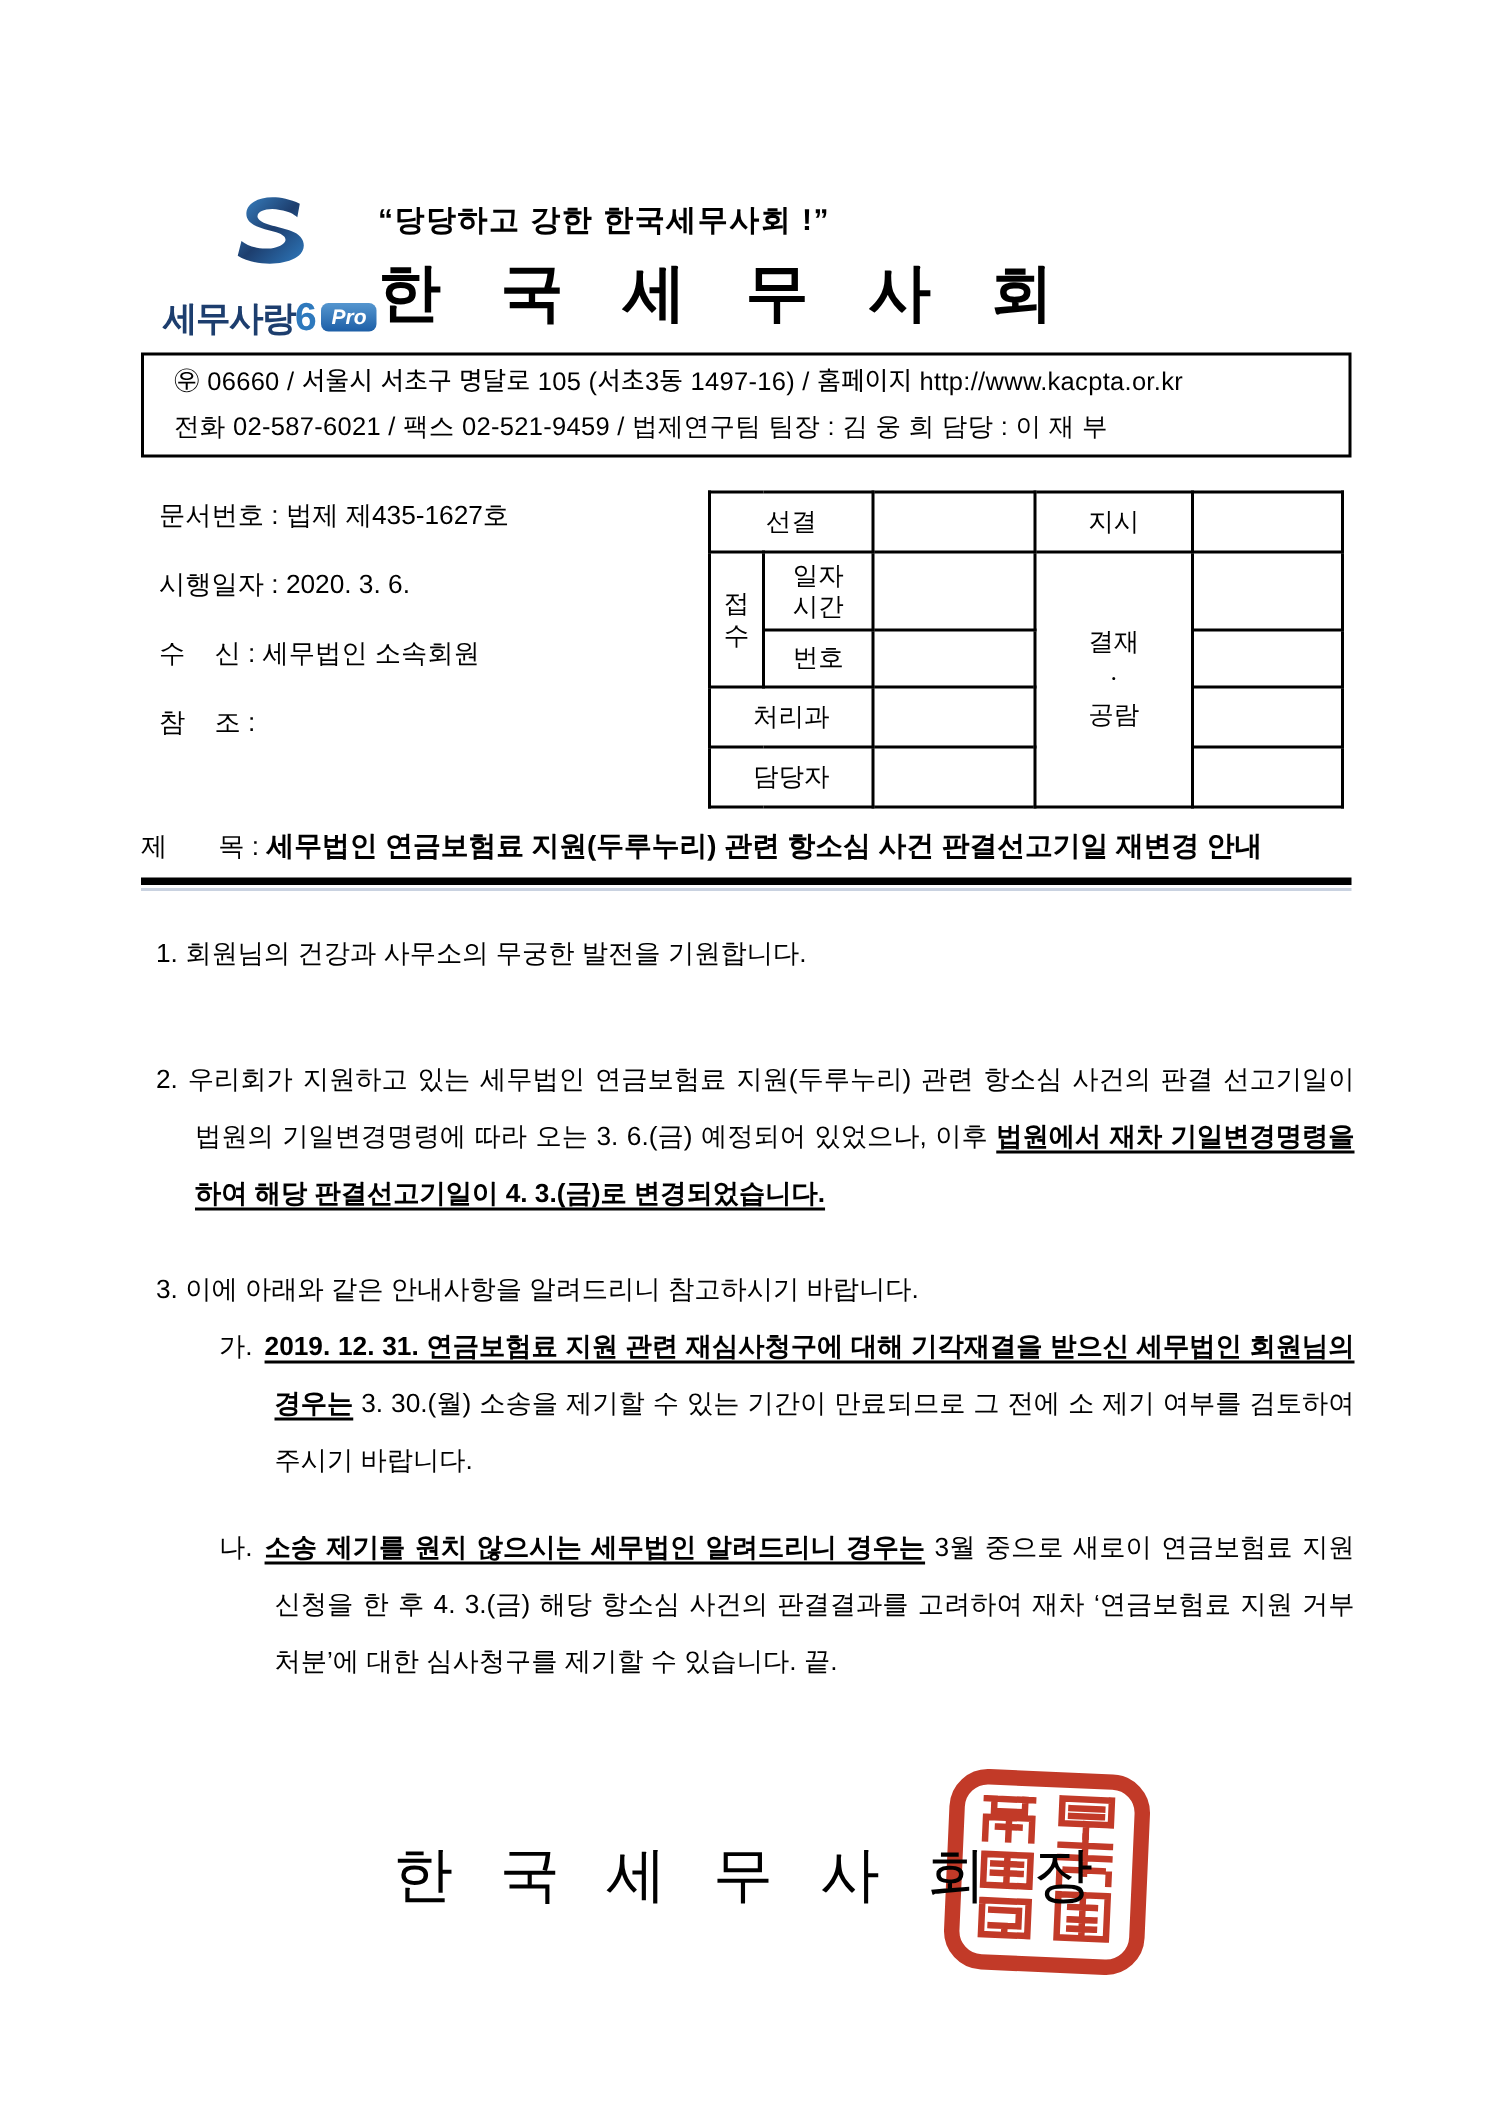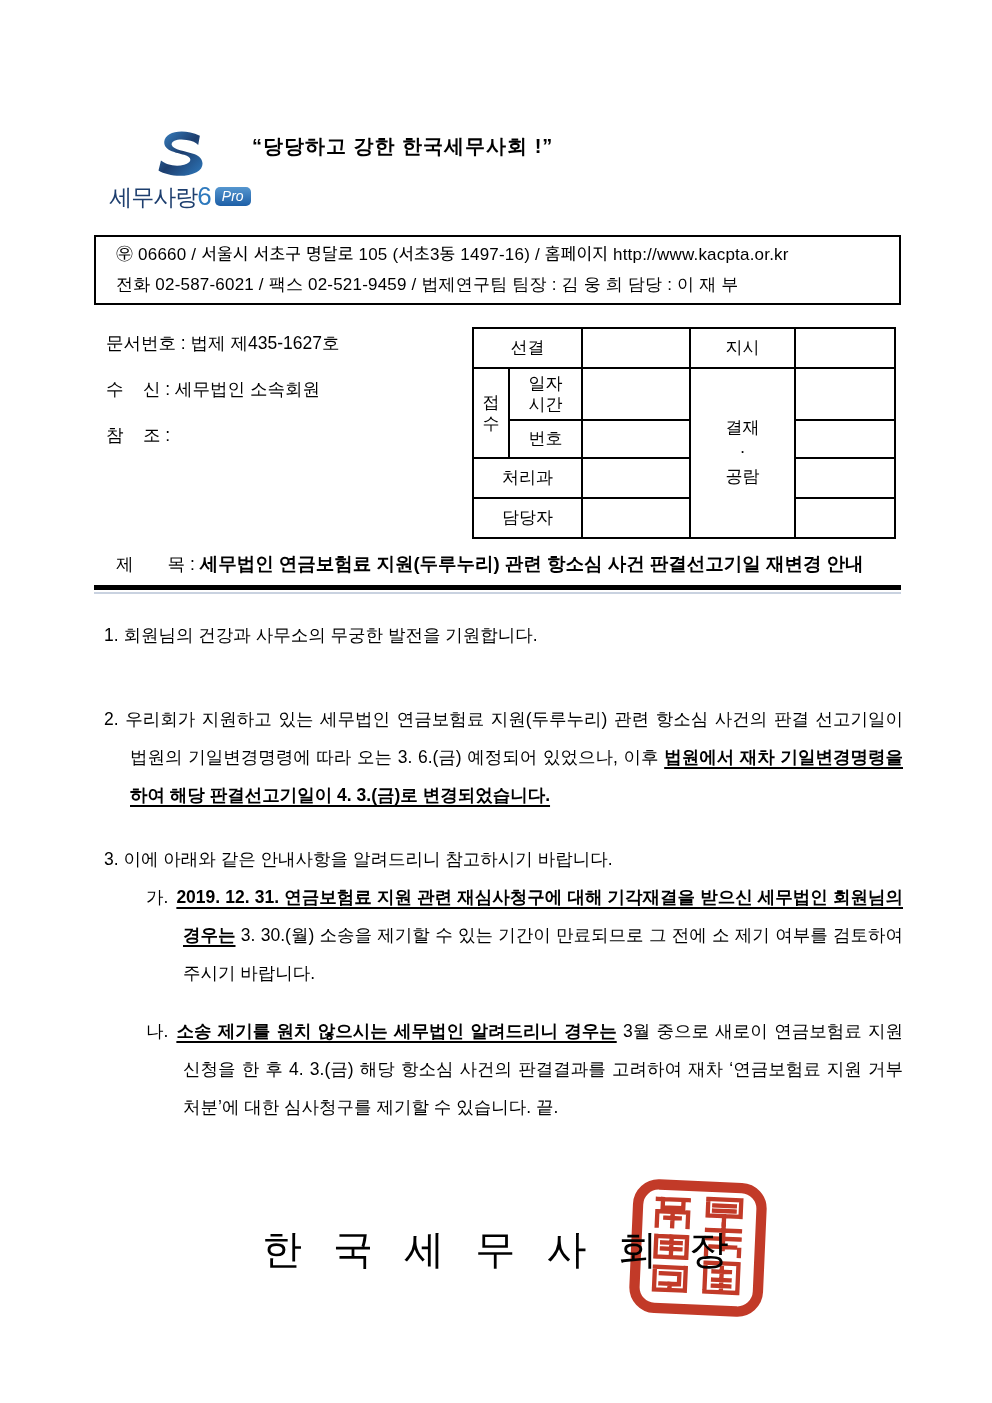--- a/index.html
+++ b/index.html
@@ -3,21 +3,21 @@
 <meta charset="utf-8">
 <style>
   html,body{margin:0;padding:0;background:#fff;}
   .page{
     position:relative;width:992px;height:1403px;background:#fff;overflow:hidden;
     font-family:"Liberation Sans","DejaVu Sans",sans-serif;color:#000;
   }
   
   .logo{position:absolute;left:104px;top:130px;width:152px;text-align:center;}
   .logo .s-mark{display:block;margin:0 auto;}
-  .logo-word{margin-top:3px;white-space:nowrap;font-weight:normal;}
+  .logo-word{margin-top:18px;white-space:nowrap;font-weight:bold;}
   .logo-brand{color:#1d3e6e;font-size:23px;letter-spacing:-1px;}
   .logo-suffix{color:#2e79bd;font-size:26px;}
   .logo-badge{display:inline-block;background:linear-gradient(180deg,#5596cf,#1d5fa7);
     color:#fff;font-style:italic;font-size:14px;border-radius:5px;padding:1px 7px 2px;
     margin-left:3px;vertical-align:4px;}
   .header-text{position:absolute;left:252px;top:133px;width:520px;text-align:left;}
   .slogan{font-size:20px;font-weight:bold;letter-spacing:1px;white-space:nowrap;}
   .org-title{margin-top:7px;font-size:42px;font-weight:bold;letter-spacing:14px;white-space:nowrap;}
   
   .contact-box{position:absolute;left:94px;top:235px;width:807px;box-sizing:border-box;
@@ -31,21 +31,21 @@
   .approval-table{position:absolute;left:472px;top:327px;border-collapse:collapse;table-layout:fixed;}
   .approval-table td{border:2px solid #000;font-size:17px;text-align:center;vertical-align:middle;
     padding:0;white-space:pre-line;line-height:1.25;}
   .approval-table tr.r1 td{height:38px;border-radius:15px;}
   .approval-table tr.r2 td{height:50px;}
   .approval-table tr.r3 td{height:36px;margin-top:28px;}
   .approval-table tr.r4 td{height:38px;margin-left:12px;}
   .approval-table tr.r5 td{height:38px;}
   .approval-table td.big{line-height:1.45;font-family:Liberation Serif, serif;}
   
-  .subject-row{position:absolute;left:116px;top:551px;white-space:nowrap;font-size:17.5px;}
+  .subject-row{position:absolute;left:94px;top:551px;white-space:nowrap;font-size:17.5px;}
   .subject-label{white-space:pre;}
   .subject-text{font-weight:bold;font-size:18.5px;}
   .thick-rule{position:absolute;left:94px;top:585px;width:807px;height:5px;background:#000;}
   .rule-shadow{position:absolute;left:94px;top:592px;width:807px;height:2px;background:#c9d2e0;}
   
   .body-text{position:absolute;left:104px;top:616px;width:799px;font-size:17.5px;
     line-height:38px;text-align:justify;}
   .para{margin:0;}
   .para2{margin-top:46px;padding-left:26px;text-indent:-26px;}
   .para3{margin-top:26px;}
@@ -75,30 +75,34 @@
       </defs>
       <path fill="url(#sgrad)" d="M56,7 C34,-3 14,3 13,14 C12,25 27,27 37,30 C47,33 47,39 37,42 C27,45 15,42 9,37 L6,49 C17,56 39,58 52,51 C63,45 61,33 49,29 C38,25 24,24 22,18 C21,13 30,10 40,12 C47,13 51,15 54,18 Z"></path>
     </svg>
     <div class="logo-word">
       <span class="logo-brand">세무사랑</span><span class="logo-suffix">6</span><span class="logo-badge">Pro</span>
     </div>
   </div>
 
   <div class="header-text">
     <div class="slogan">“당당하고 강한 한국세무사회 !”</div>
+    <div class="org-title">한 국 세 무 사 회</div>
   </div>
 
   <div class="contact-box">
     <div>㉾ 06660 / 서울시 서초구 명달로 105 (서초3동 1497-16) / 홈페이지 http://www.kacpta.or.kr</div>
     <div>전화 02-587-6021 / 팩스 02-521-9459 / 법제연구팀 팀장 : 김 웅 희  담당 : 이 재 부</div>
   </div>
 
   <div class="doc-info">
     <div class="doc-row">
       <span class="di-label">문서번호 : </span><span class="di-value">법제 제435-1627호</span>
+    </div>
+    <div class="doc-row">
+      <span class="di-label">시행일자 : </span><span class="di-value">2020. 3. 6.</span>
     </div>
     <div class="doc-row">
       <span class="di-label">수    신 : </span><span class="di-value">세무법인 소속회원</span>
     </div>
     <div class="doc-row">
       <span class="di-label">참    조 : </span><span class="di-value"></span>
     </div>
   </div>
 
   <table class="approval-table">

